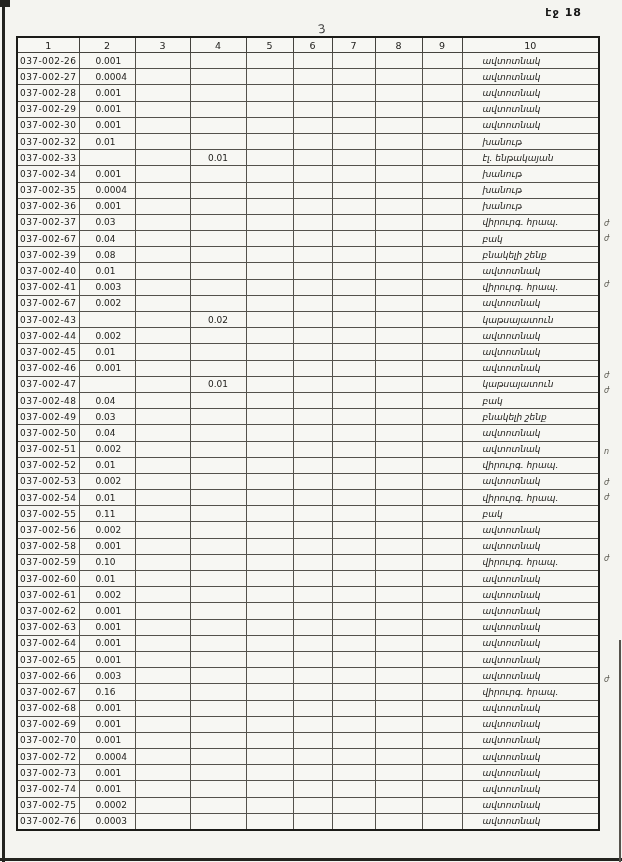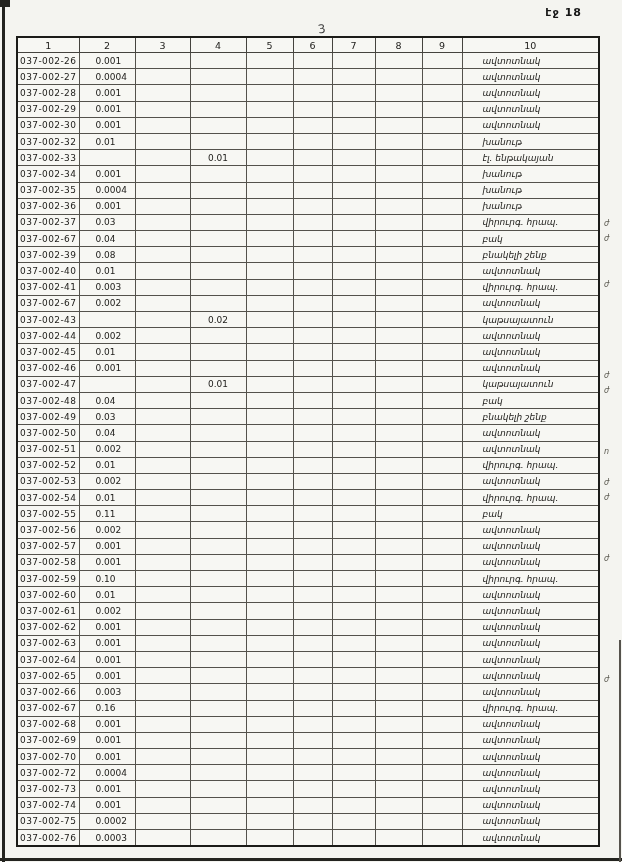--- a/index.html
+++ b/index.html
@@ -444,32 +444,20 @@
         <td class="c3"></td>
         <td class="c4"></td>
         <td class="c5"></td>
         <td class="c6"></td>
         <td class="c7"></td>
         <td class="c8"></td>
         <td class="c9"></td>
         <td class="c10">ավտոտնակ</td>
       </tr>
       <tr>
-        <td class="c1">037-002-57</td>
-        <td class="c2">0.001</td>
-        <td class="c3"></td>
-        <td class="c4"></td>
-        <td class="c5"></td>
-        <td class="c6"></td>
-        <td class="c7"></td>
-        <td class="c8"></td>
-        <td class="c9"></td>
-        <td class="c10">ավտոտնակ</td>
-      </tr>
-      <tr>
         <td class="c1">037-002-58</td>
         <td class="c2">0.001</td>
         <td class="c3"></td>
         <td class="c4"></td>
         <td class="c5"></td>
         <td class="c6"></td>
         <td class="c7"></td>
         <td class="c8"></td>
         <td class="c9"></td>
         <td class="c10">ավտոտնակ</td>

